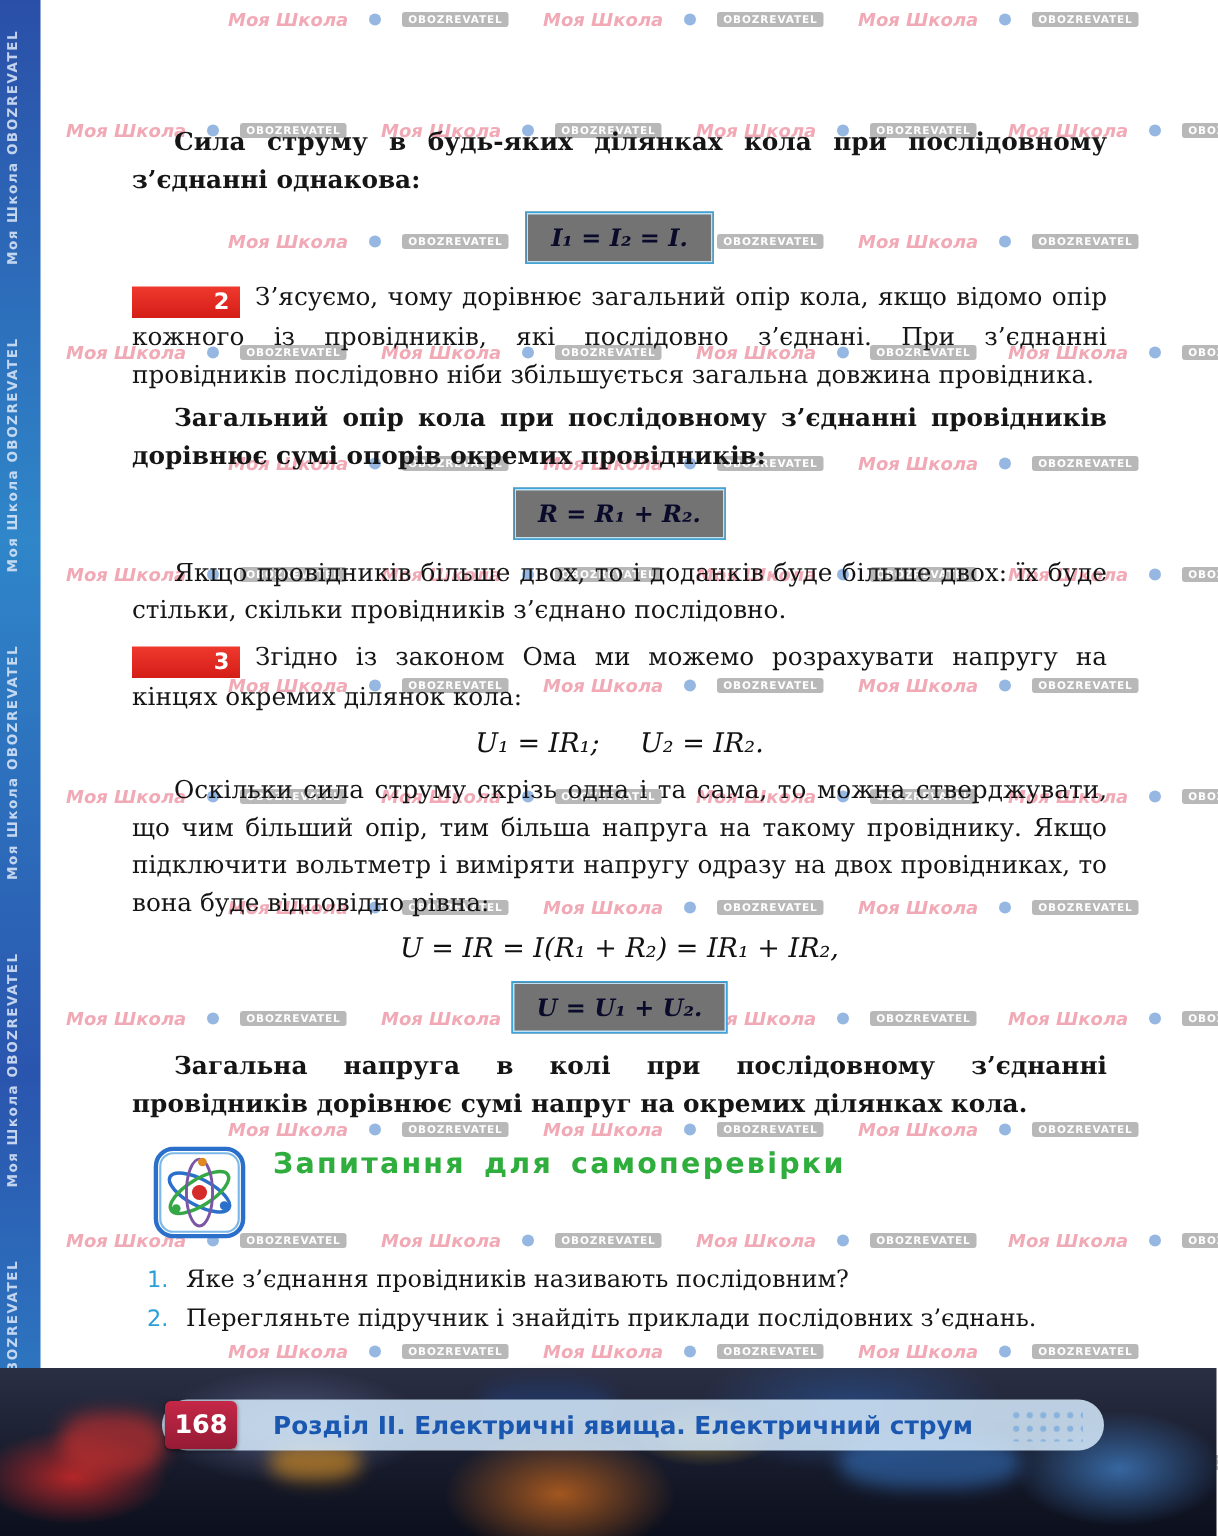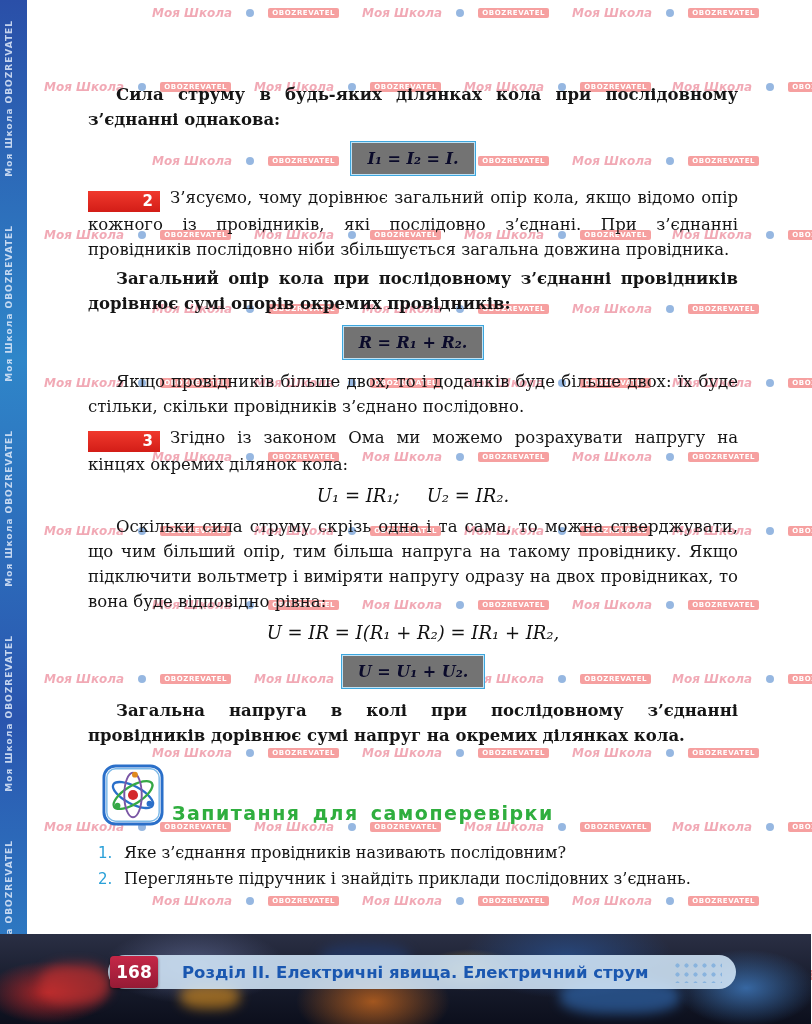--- a/index.html
+++ b/index.html
@@ -8,21 +8,21 @@
   #page {
     position:relative; width:812px; height:1024px;
     background:#ffffff; overflow:hidden; margin:0 auto;
   }
 
   
   #wm-layer { position:absolute; inset:0; z-index:2; pointer-events:none; }
   .wm { position:absolute; display:flex; align-items:center; gap:14px; opacity:.5; white-space:nowrap; }
   .wm-brand { font-family:"DejaVu Sans", sans-serif; font-weight:bold; font-style:italic; font-size:12px; color:#e4556d; }
   .wm-dot  { width:8px; height:8px; border-radius:50%; background:#2f72c4; display:inline-block; }
-  .wm-src  { font-family:"DejaVu Sans", sans-serif; font-weight:bold; font-size:7px; color:#ffffff; background:#ef4444; padding:1px 4px; border-radius:2px; letter-spacing:.6px; }
+  .wm-src  { font-family:"DejaVu Sans", sans-serif; font-weight:bold; font-size:7px; color:#ffffff; background:#737373; padding:1px 4px; border-radius:2px; letter-spacing:.6px; }
 
   
   #leftbar {
     position:absolute; left:0; top:0; width:27px; height:100%; z-index:3;
     background:linear-gradient(180deg,#2a4fa8 0%,#2f86c9 35%,#2a55ae 70%,#2f86c9 100%);
   }
   .wm-v {
     position:absolute; left:4px; writing-mode:vertical-rl; transform:rotate(180deg);
     font-family:"DejaVu Sans", sans-serif; font-weight:bold; font-size:9px;
     color:#dfe9f9; opacity:.85; letter-spacing:1px; white-space:nowrap;
@@ -54,36 +54,36 @@
     width:72px; height:21px; background:linear-gradient(180deg,#f0392d,#d31d17);
     margin-right:10px; vertical-align:-3px; padding-right:7px;
   }
   .badge span {
     font-family:"DejaVu Sans", sans-serif; font-weight:bold; font-size:15px;
     color:#ffffff; line-height:1;
   }
 
   
   .selfcheck { margin-top:16px; }
-  .sc-head { display:flex; align-items:flex-end; gap:8px; margin-left:14px; }
+  .sc-head { display:flex; align-items:flex-start; gap:18px; margin-left:14px; }
   .atom-frame { width:62px; height:62px; flex:0 0 auto; }
   .sc-title {
     font-family:"DejaVu Sans", sans-serif; font-weight:bold; font-size:19px;
     color:#2fae3e; letter-spacing:1.5px; word-spacing:4px;
   }
   .q-list { margin-top:14px; margin-left:10px; }
   .q-row { display:flex; gap:10px; font-size:16px; line-height:26px; text-align:left; }
   .q-num {
     font-family:"DejaVu Sans", sans-serif; color:#2aa0d8; min-width:16px;
     font-size:15px; line-height:26px;
   }
 
   
   #footer {
-    position:absolute; left:0; right:1px; bottom:0; height:90px; z-index:5;
+    position:absolute; left:0; right:1px; bottom:0; height:112px; z-index:5;
     background:
       radial-gradient(ellipse 90px 45px at 6% 65%, rgba(196,40,40,.9), transparent 70%),
       radial-gradient(ellipse 130px 55px at 24% 35%, rgba(90,100,140,.8), transparent 70%),
       radial-gradient(ellipse 110px 60px at 46% 75%, rgba(188,98,30,.85), transparent 70%),
       radial-gradient(ellipse 150px 60px at 70% 25%, rgba(40,74,130,.9), transparent 70%),
       radial-gradient(ellipse 100px 55px at 92% 60%, rgba(58,111,174,.9), transparent 70%),
       radial-gradient(ellipse 70px 30px at 58% 40%, rgba(220,180,60,.5), transparent 70%),
       linear-gradient(180deg,#2a2f44 0%, #161a2a 60%, #0c0f1c 100%);
   }
   .blob { position:absolute; filter:blur(6px); border-radius:40%; opacity:.7; }

